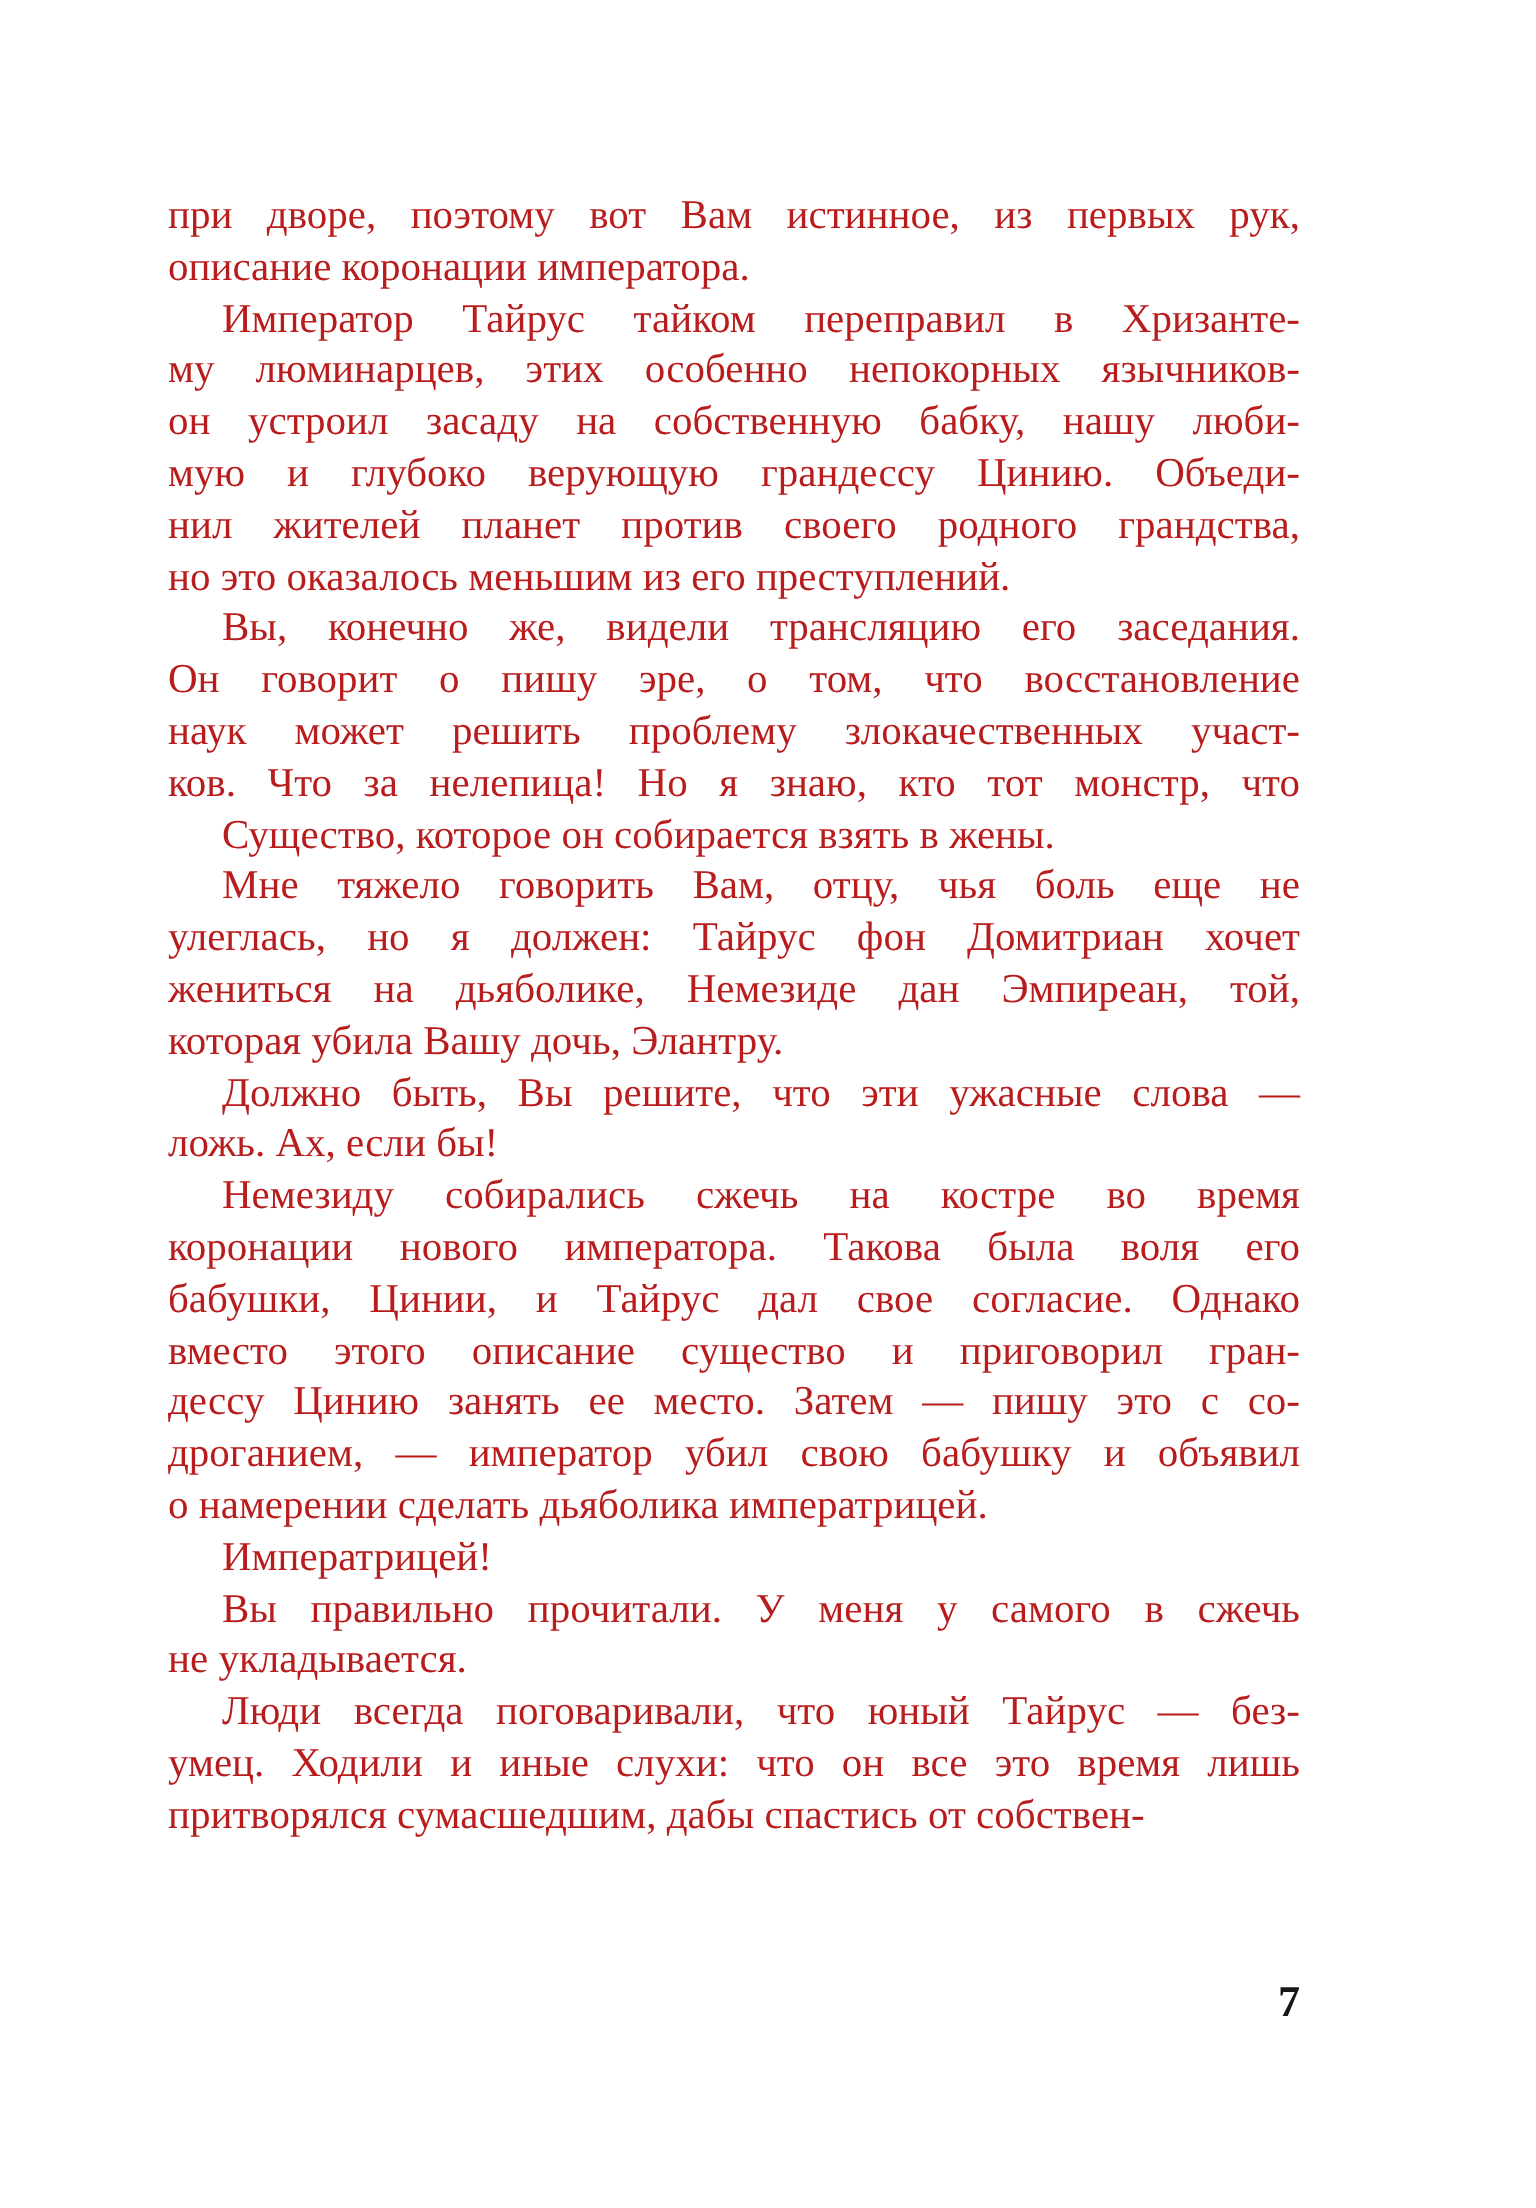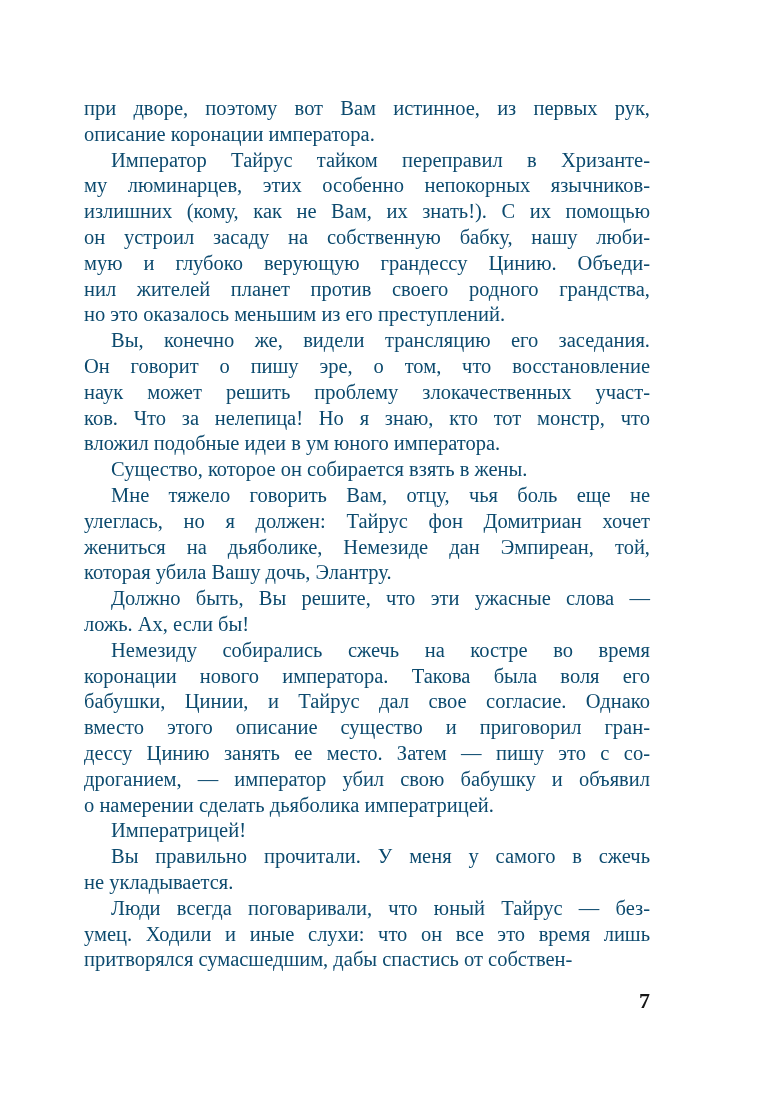--- a/index.html
+++ b/index.html
@@ -13,21 +13,21 @@
     height: 1104px;
     background: #ffffff;
     overflow: hidden;
     font-family: "Liberation Serif", serif;
   }
   .text-block {
     position: absolute;
     left: 84px;
     top: 96px;
     width: 566px;
-    color: #0c4a6e;
+    color: #b91c1c;
     font-size: 20.5px;
     line-height: 25.8px;
     font-weight: 500;
   }
   .line {
     text-align: justify;
     text-align-last: justify;
     white-space: nowrap;
   }
   .line.last {
@@ -50,30 +50,28 @@
 </style>
 </head>
 <body>
 
 <div class="page">
   <div class="text-block">
       <div class="line">при дворе, поэтому вот Вам истинное, из первых рук,</div>
       <div class="line last">описание коронации императора.</div>
       <div class="line indent">Император Тайрус тайком переправил в Хризанте-</div>
       <div class="line">му люминарцев, этих особенно непокорных язычников-</div>
-      <div class="line">излишних (кому, как не Вам, их знать!). С их помощью</div>
       <div class="line">он устроил засаду на собственную бабку, нашу люби-</div>
       <div class="line">мую и глубоко верующую грандессу Цинию. Объеди-</div>
       <div class="line">нил жителей планет против своего родного грандства,</div>
       <div class="line last">но это оказалось меньшим из его преступлений.</div>
       <div class="line indent">Вы, конечно же, видели трансляцию его заседания.</div>
       <div class="line">Он говорит о пишу эре, о том, что восстановление</div>
       <div class="line">наук может решить проблему злокачественных участ-</div>
       <div class="line">ков. Что за нелепица! Но я знаю, кто тот монстр, что</div>
-      <div class="line last">вложил подобные идеи в ум юного императора.</div>
       <div class="line last indent">Существо, которое он собирается взять в жены.</div>
       <div class="line indent">Мне тяжело говорить Вам, отцу, чья боль еще не</div>
       <div class="line">улеглась, но я должен: Тайрус фон Домитриан хочет</div>
       <div class="line">жениться на дьяболике, Немезиде дан Эмпиреан, той,</div>
       <div class="line last">которая убила Вашу дочь, Элантру.</div>
       <div class="line indent">Должно быть, Вы решите, что эти ужасные слова —</div>
       <div class="line last">ложь. Ах, если бы!</div>
       <div class="line indent">Немезиду собирались сжечь на костре во время</div>
       <div class="line">коронации нового императора. Такова была воля его</div>
       <div class="line">бабушки, Цинии, и Тайрус дал свое согласие. Однако</div>

